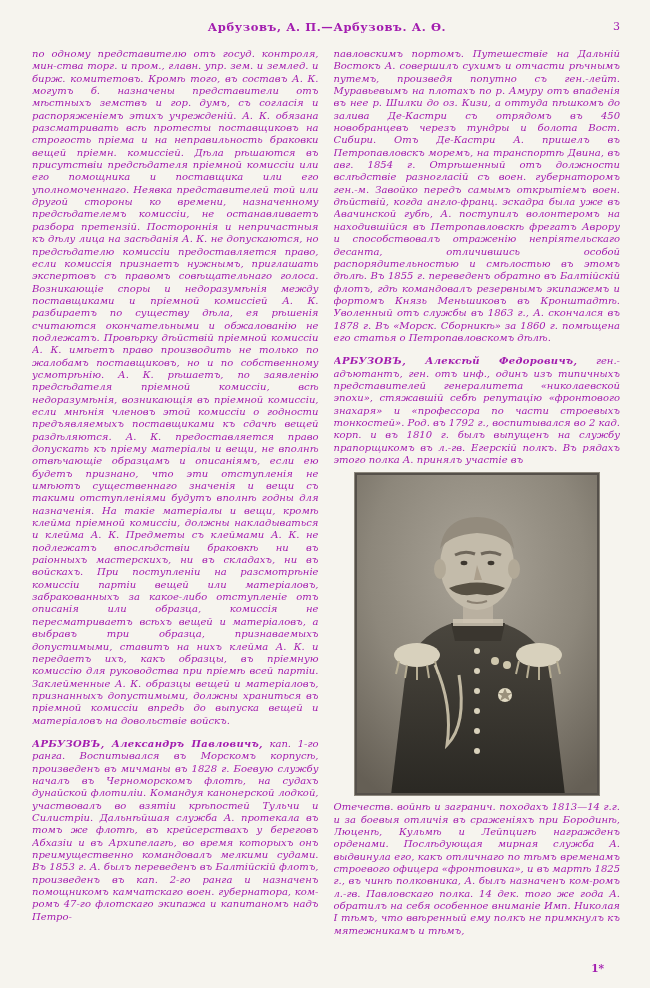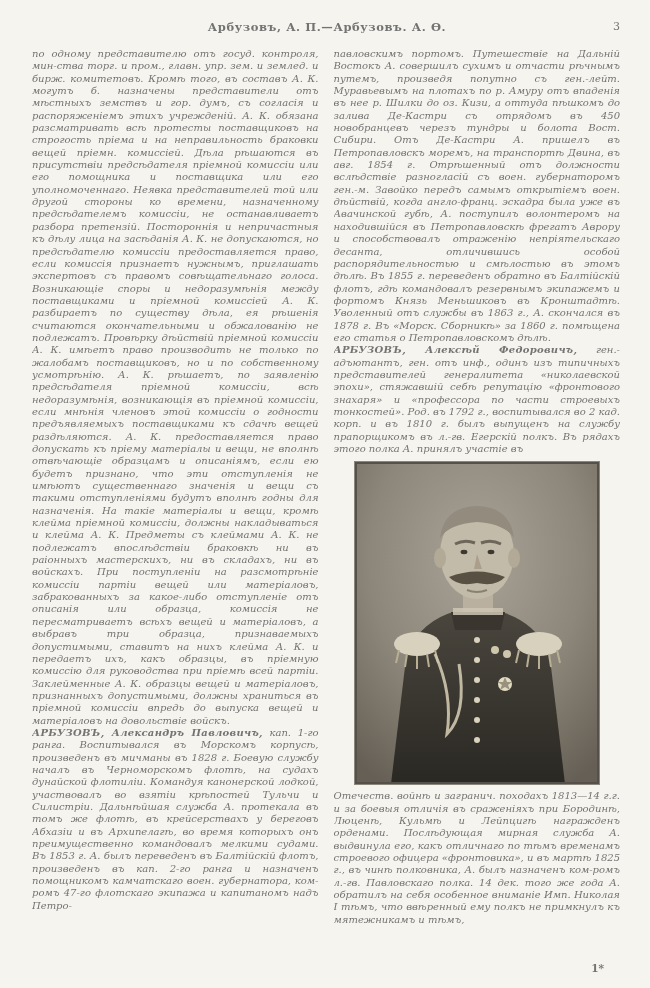--- a/index.html
+++ b/index.html
@@ -5,21 +5,21 @@
   html,body{margin:0;padding:0;}
   body{
     width:650px;height:988px;
     background:#dedbd3;
     font-family:"DejaVu Serif","Liberation Serif",serif;
   }
   .page{
     position:relative;
     width:650px;height:988px;
     background:#f6f4ee;
-    color:#737373;
+    color:#a21caf;
     overflow:hidden;
   }
   .running-head{
     position:absolute;top:20px;left:32px;right:28px;height:16px;
     font-size:11.5px;
   }
   .head-title{
     position:absolute;left:0;right:0;top:0;
     text-align:center;font-weight:bold;letter-spacing:.6px;
   }
@@ -32,21 +32,21 @@
     display:flex;gap:15px;font-style:italic;
   }
   .col{
     flex:1 1 0;
     overflow:hidden;
     font-size:10px;
     line-height:12.35px;
     text-align:justify;
   }
   .body-text{margin:0 0 0 0;}
-  .body-text + .body-text{margin-top:0;}
+  .body-text + .body-text{margin-top:11px;}
   .entry-head{
     font-weight:bold;
     letter-spacing:.3px;
   }
   figure.portrait{
     margin:7px auto 6px auto;
     width:244px;height:322px;
     padding:0;
     box-shadow:0 0 0 1px #8c877c;
     background:#8d877b;

